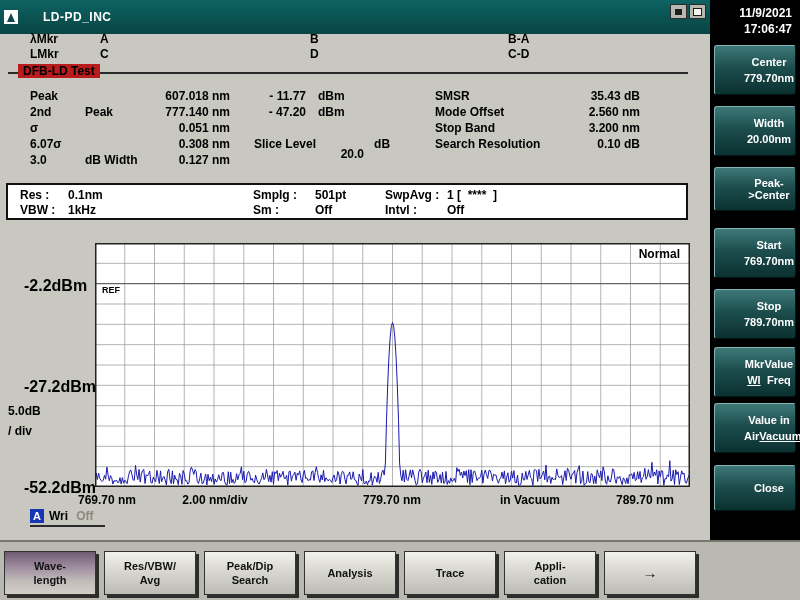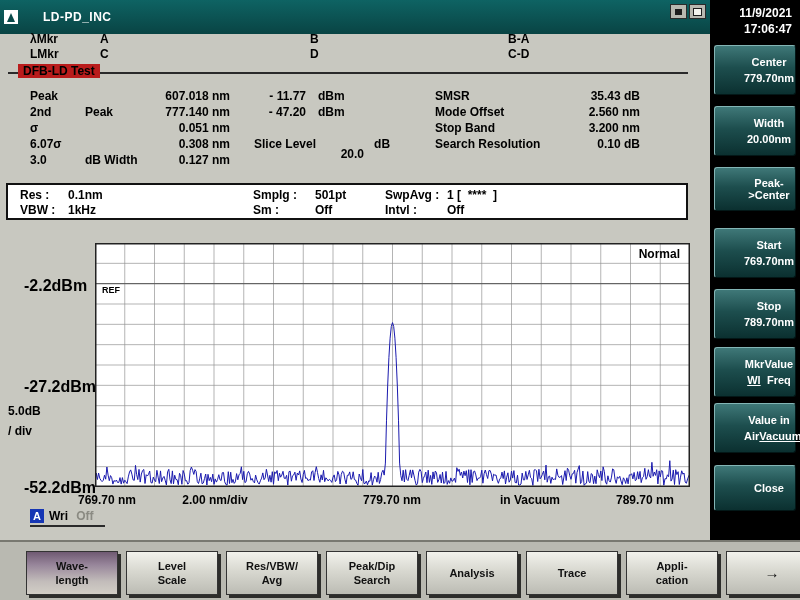--- a/index.html
+++ b/index.html
@@ -80,21 +80,21 @@
   
   .trace-status{position:absolute;left:30px;top:509px;display:flex;align-items:center;
     border-bottom:2px solid #2a2a2a;padding:0 12px 2px 0;}
   .ts-a{width:14px;height:14px;background:#1636b4;color:#fff;font-size:11px;
     display:flex;align-items:center;justify-content:center;}
   .ts-mode{margin-left:5px;font-size:12px;}
   .ts-state{margin-left:8px;font-size:12px;color:#8a8a82;}
 
   
   .fnstrip{position:absolute;left:0;top:540px;width:800px;height:60px;background:#b9b9b1;
-    border-top:2px solid #787870;display:flex;gap:8px;padding:9px 0 0 26px;box-sizing:border-box;}
+    border-top:2px solid #787870;display:flex;gap:8px;padding:9px 0 0 4px;box-sizing:border-box;}
   .fnkey{width:90px;height:42px;flex:none;color:#111;
     background:linear-gradient(180deg,#f2f2ec 0%,#d8d8d0 45%,#bcbcb4 100%);
     border:1px solid #333;box-shadow:3px 3px 0 rgba(10,10,10,.8);
     font-size:11px;display:flex;flex-direction:column;align-items:center;justify-content:center;
     line-height:14px;cursor:default;}
   .fnkey.selected{background:linear-gradient(180deg,#6f5a72 0%,#97859a 30%,#c2bcba 70%,#d2cec6 100%);}
   .fnkey-arrow span{font-size:15px;}
 </style>
 </head>
 <body>
@@ -303,24 +303,20 @@
     <span class="ts-mode">Wri</span>
     <span class="ts-state">Off</span>
   </div>
 
   <div class="fnstrip">
     <div class="fnkey selected">
       <span>Wave-</span>
       <span>length</span>
     </div>
     <div class="fnkey">
-      <span>Level</span>
-      <span>Scale</span>
-    </div>
-    <div class="fnkey">
       <span>Res/VBW/</span>
       <span>Avg</span>
     </div>
     <div class="fnkey">
       <span>Peak/Dip</span>
       <span>Search</span>
     </div>
     <div class="fnkey">
       <span>Analysis</span>
       <span></span>

